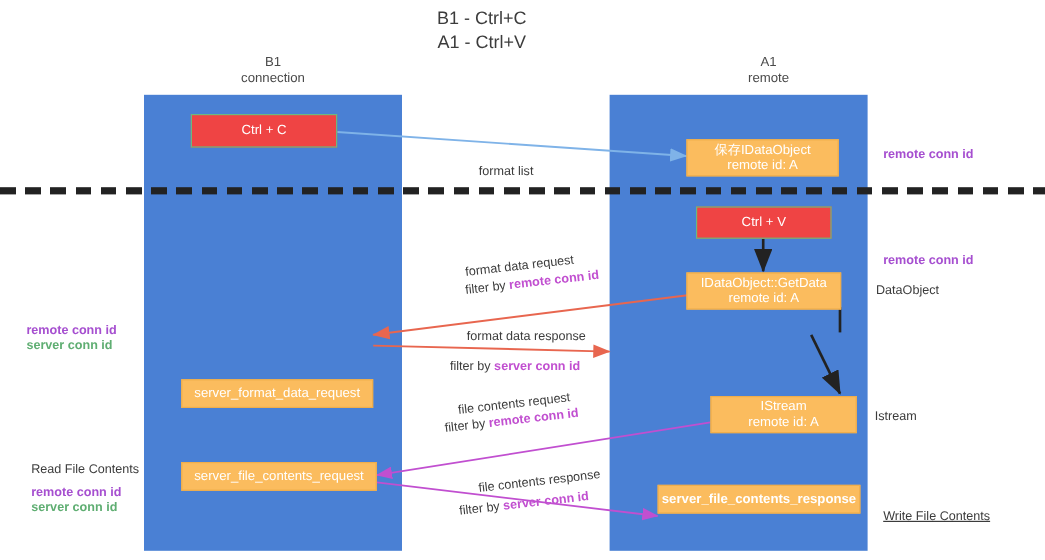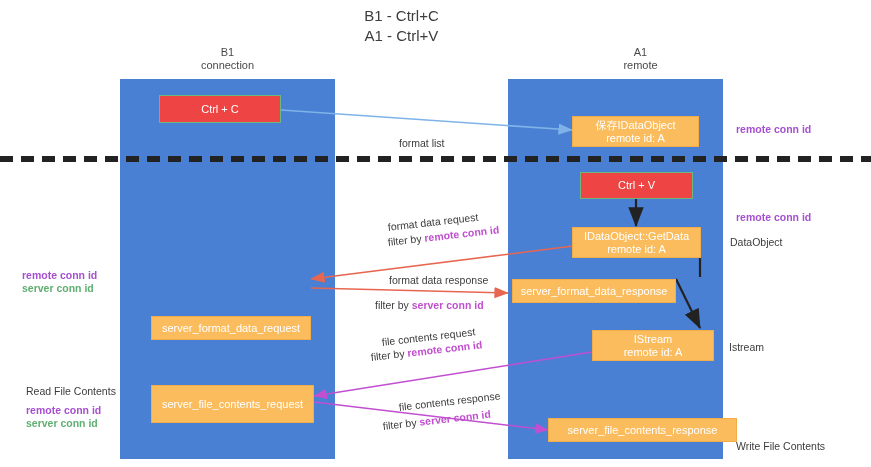--- a/index.html
+++ b/index.html
@@ -177,28 +177,27 @@
   <div class="node orange" style="left:572px; top:116px; width:127px; height:31px;">保存IDataObject
 remote id: A</div>
 
   <div class="node green" style="left:580px; top:172px; width:113px; height:27px;">Ctrl + V</div>
 
   <div class="node orange" style="left:572px; top:227px; width:129px; height:31px;">IDataObject::GetData
 remote id: A</div>
 
   <div class="node orange" style="left:151px; top:268px; width:160px; height:24px;margin-top:48px;">server_format_data_request</div>
 
-  <div class="node orange" style="left:512px; top:279px; width:164px; height:24px;">server_format_data_response</div>
 
   <div class="node orange" style="left:592px; top:330px; width:122px; height:31px;">IStream
 remote id: A</div>
 
-  <div class="node orange" style="left:151px; top:385px; width:163px; height:38px;">server_file_contents_request</div>
-
-  <div class="node orange" style="left:548px; top:418px; width:189px; height:24px;">server_file_contents_response</div>
+  <div class="node orange" style="left:151px; top:385px; width:163px; height:24px;">server_file_contents_request</div>
+
+  <div class="node orange" style="left:548px; top:404px; width:169px; height:24px;font-weight:bold;">server_file_contents_response</div>
 
   <div class="edge-label" style="left:399px; top:100px;margin-top:36px;">format list</div>
 
   <div class="edge-label rot-up" style="left:387px; top:220px;">
     <span>format data request</span>
   </div>
   <div class="edge-label rot-up" style="left:387px; top:235px;">
     <span>filter by </span><b class="p">remote conn id</b>
   </div>
 
@@ -222,21 +221,21 @@
   </div>
 
   <div class="conn-label purple" style="left:736px; top:123px;">remote conn id</div>
 
   <div class="conn-label purple" style="left:736px; top:211px;">remote conn id</div>
 
   <div class="side-label" style="left:730px; top:236px;">DataObject</div>
 
   <div class="side-label" style="left:729px; top:341px;">Istream</div>
 
-  <div class="side-label" style="left:736px; top:440px;">Write File Contents</div>
+  <div class="side-label" style="left:736px; top:424px;text-decoration:underline;">Write File Contents</div>
 
   <div class="conn-label purple" style="left:22px; top:269px;">remote conn id</div>
   <div class="conn-label green-t" style="left:22px; top:282px;">server conn id</div>
 
   <div class="side-label" style="left:26px; top:385px;">Read File Contents</div>
   <div class="conn-label purple" style="left:26px; top:404px;">remote conn id</div>
   <div class="conn-label green-t" style="left:26px; top:417px;">server conn id</div>
 
 </div>
 

